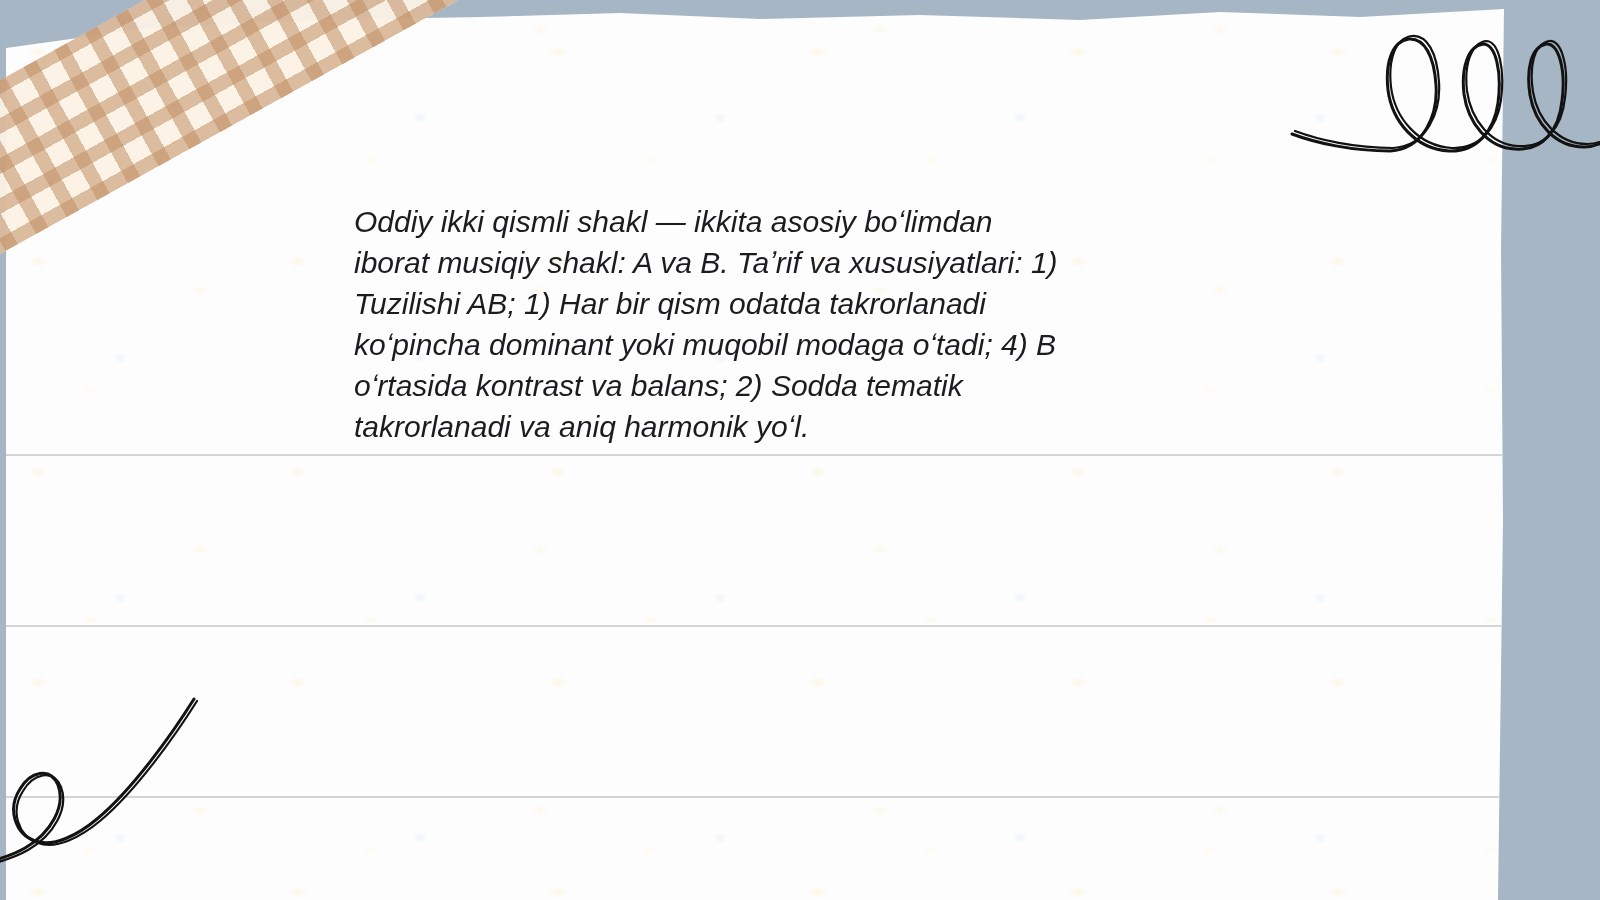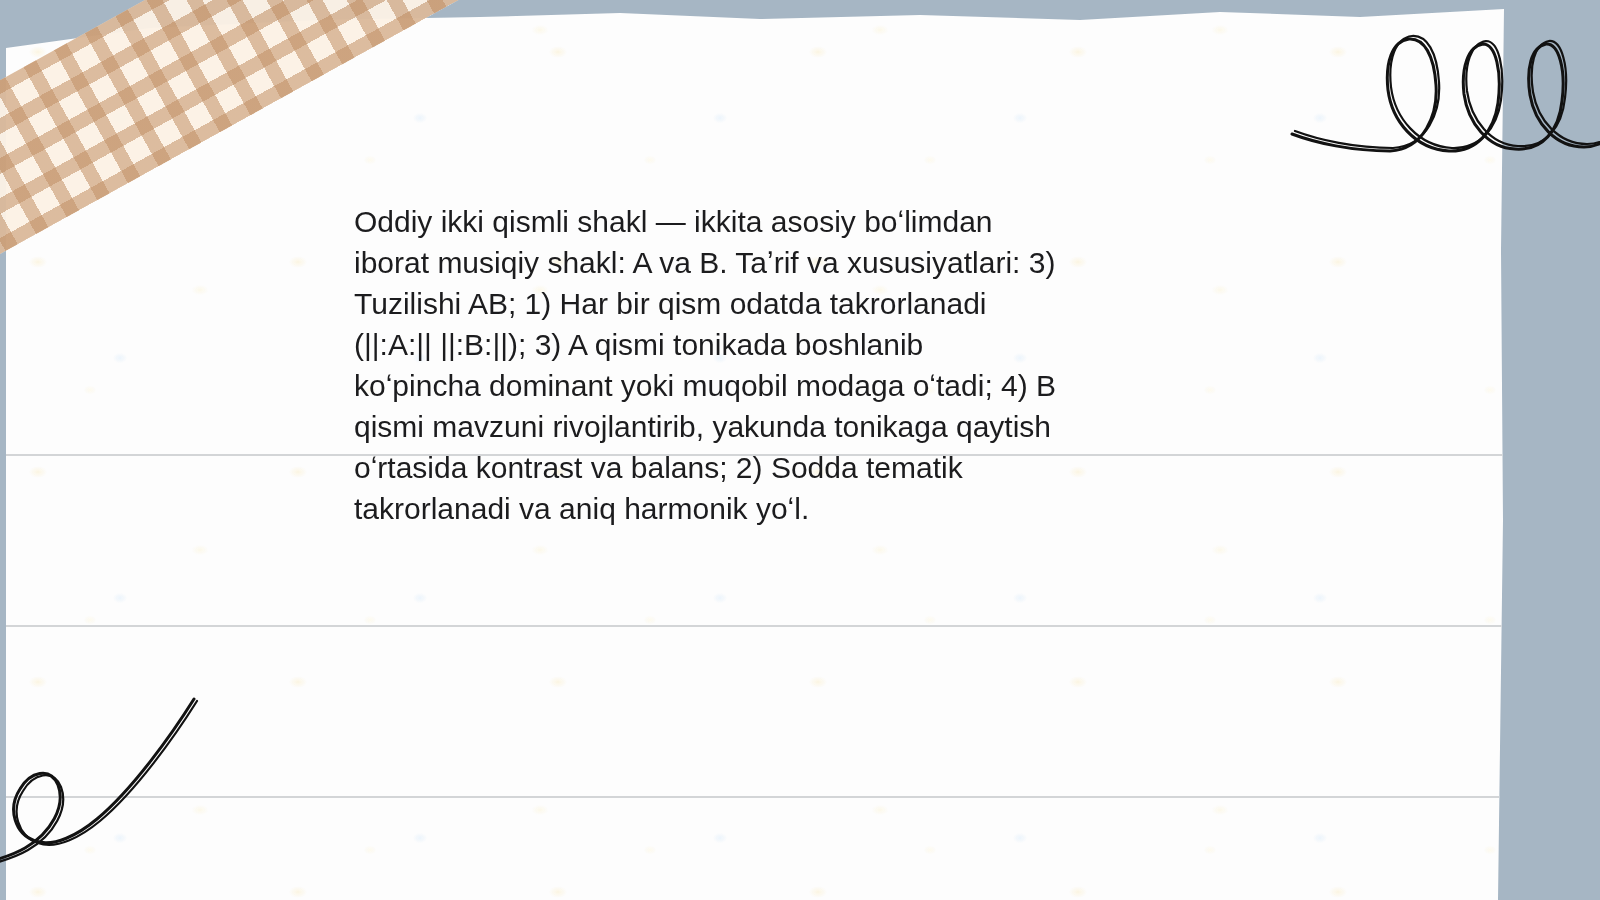--- a/index.html
+++ b/index.html
@@ -41,21 +41,21 @@
   .ruled-line.l3 { top: 796px; }
   
   .note-text {
     position: absolute;
     left: 354px; top: 201px;
     color: #1c1c1e;
     font-size: 30px;
     line-height: 41px;
     letter-spacing: 0px;
   }
-  .note-text .tl { white-space: nowrap; }
+  .note-text .tl { white-space: nowrap; font-style: italic; }
   
   .tape {
     position: absolute;
     left: -160px; top: 169px;
     width: 820px; height: 152px;
     transform: rotate(-29deg);
     transform-origin: 0 0;
     background-color: #fcf2e6;
     background-image:
       repeating-linear-gradient(0deg,  rgba(192,140,95,0.55) 0px, rgba(192,140,95,0.55) 14px, transparent 14px, transparent 35px),
@@ -82,25 +82,23 @@
 
 <div class="stage">
 
   <div class="paper">
     <div class="ruled-line l1"></div>
     <div class="ruled-line l2"></div>
     <div class="ruled-line l3"></div>
 
     <div class="note-text">
       <div class="tl">Oddiy ikki qismli shakl — ikkita asosiy boʻlimdan</div>
-      <div class="tl">iborat musiqiy shakl: A va B. Taʼrif va xususiyatlari: 3)</div>
+      <div class="tl">iborat musiqiy shakl: A va B. Taʼrif va xususiyatlari: 1)</div>
       <div class="tl">Tuzilishi AB; 1) Har bir qism odatda takrorlanadi</div>
-      <div class="tl">(||:A:|| ||:B:||); 3) A qismi tonikada boshlanib</div>
       <div class="tl">koʻpincha dominant yoki muqobil modaga oʻtadi; 4) B</div>
-      <div class="tl">qismi mavzuni rivojlantirib, yakunda tonikaga qaytish</div>
       <div class="tl">oʻrtasida kontrast va balans; 2) Sodda tematik</div>
       <div class="tl">takrorlanadi va aniq harmonik yoʻl.</div>
     </div>
   </div>
 
   <div class="tape"></div>
 
   <svg class="doodles" width="1600" height="900" viewBox="0 0 1600 900">
 
     <g>

